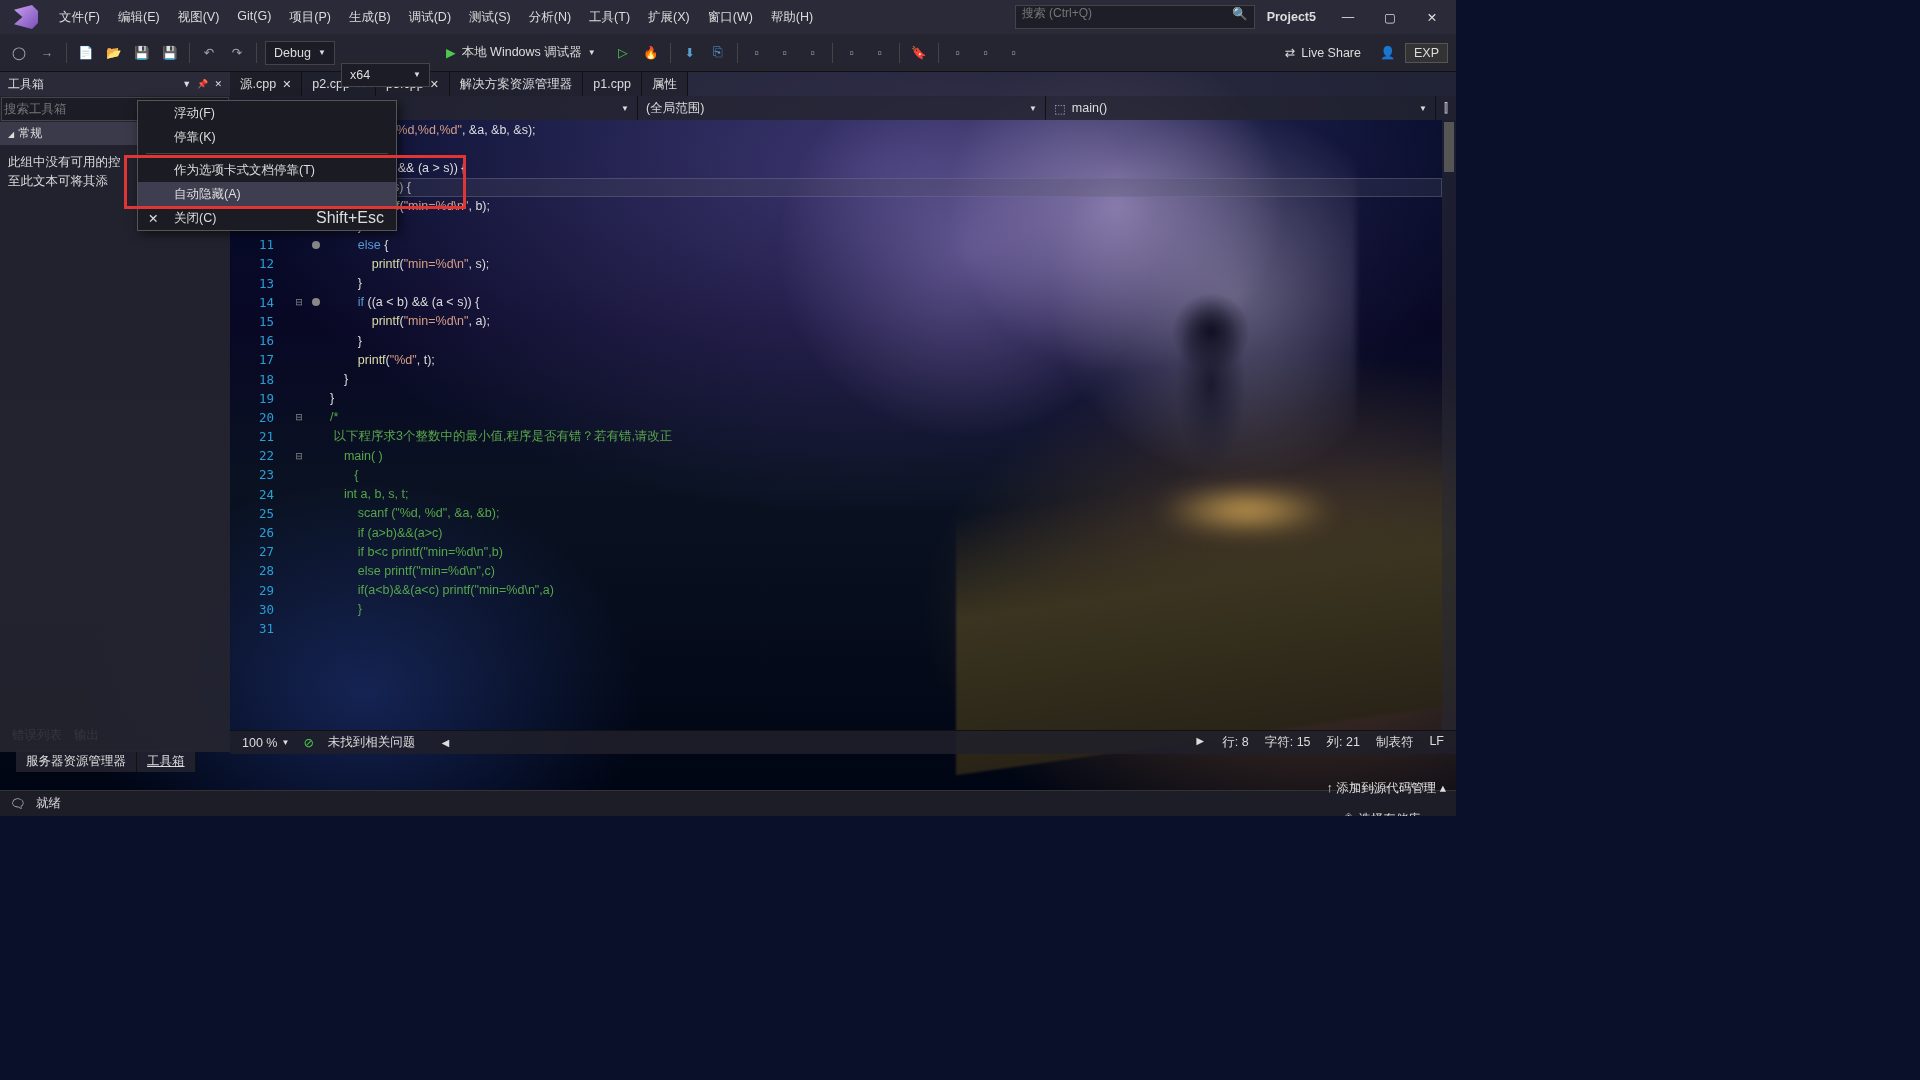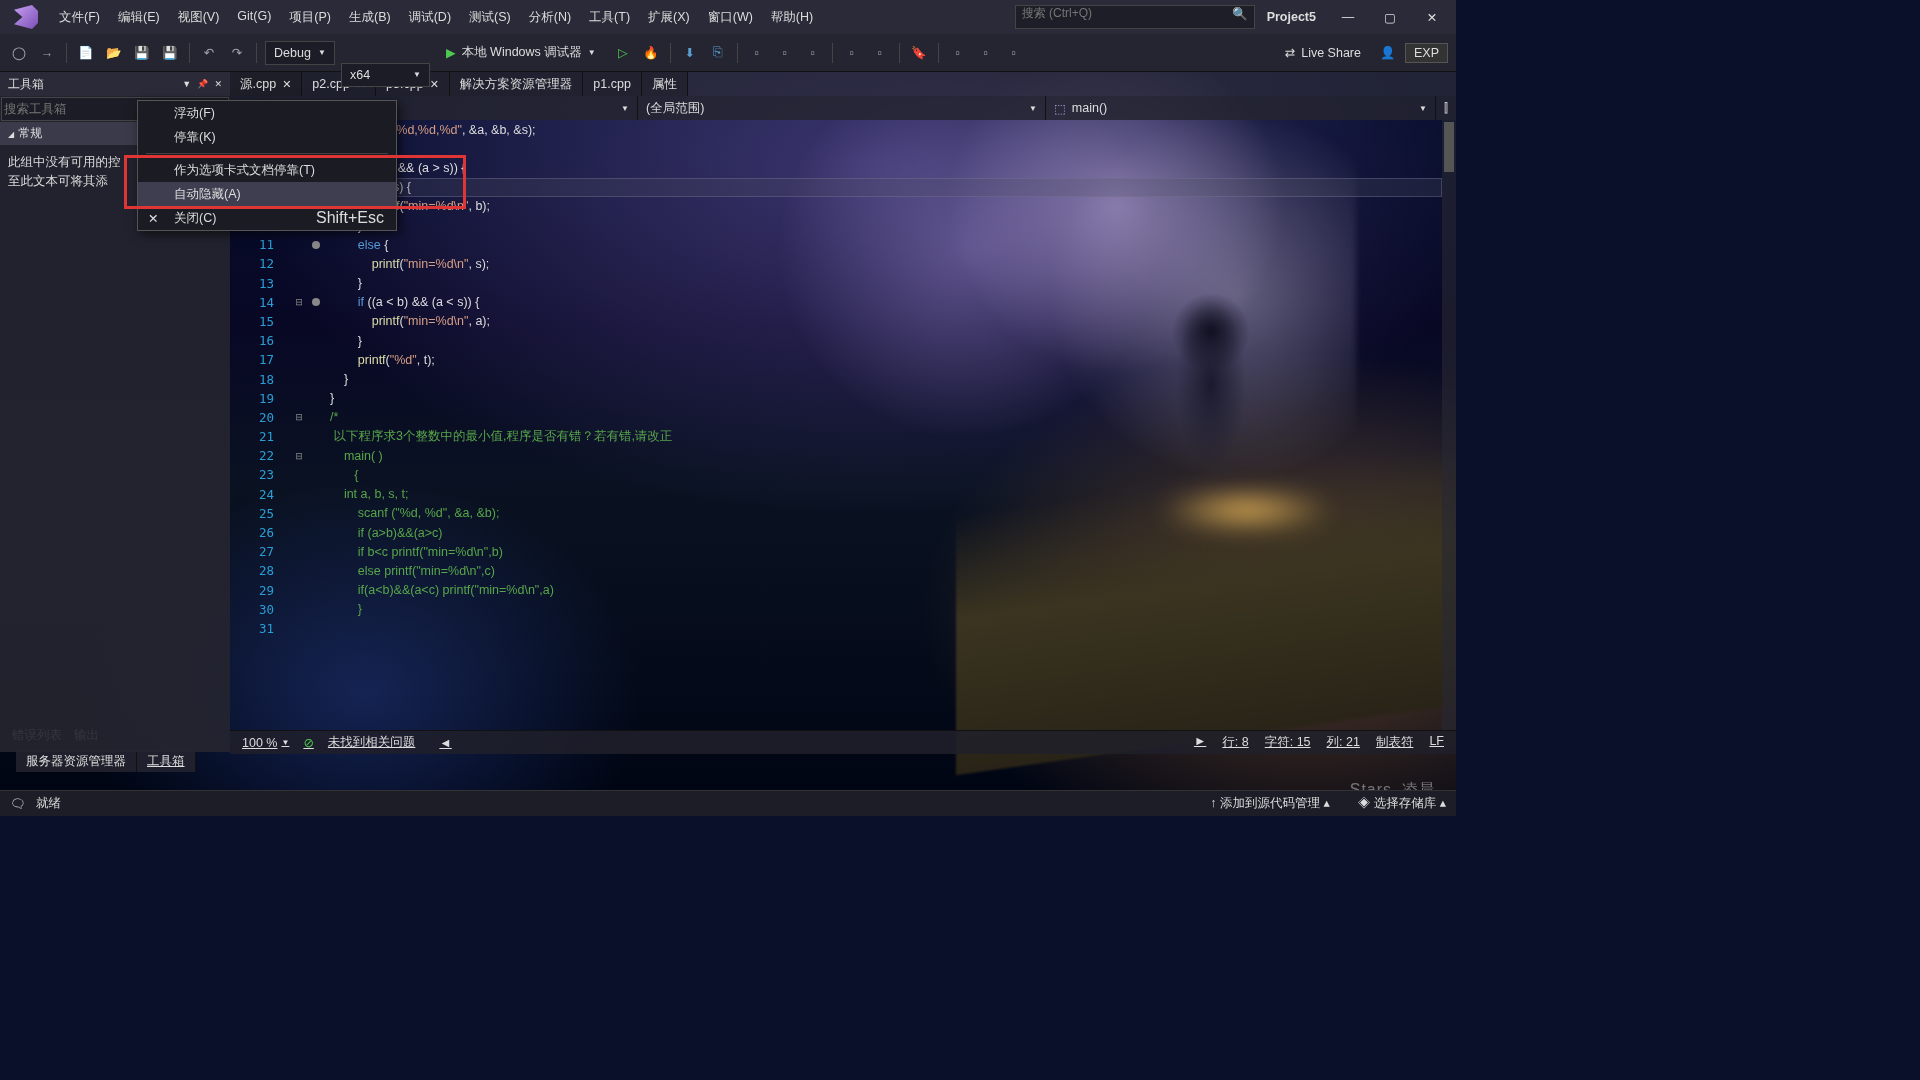--- a/index.html
+++ b/index.html
@@ -73,32 +73,32 @@
 .code{position:relative;height:610px;overflow:hidden;}
 .line{display:flex;height:19.2px;align-items:center;font-family:Consolas,monospace;font-size:13.5px;}
 .ln{width:60px;text-align:right;padding-right:16px;color:#2a9fd6;font-family:Consolas,monospace;}
 .gut{width:18px;text-align:center;color:#888;font-size:9px;}
 .gdot{width:8px;height:8px;border-radius:50%;background:#888;margin:0 4px;}
 .code-txt{padding-left:6px;white-space:pre;}
 .kw{color:#569cd6;}.fn{color:#dcdcaa;}.str{color:#d69d85;}.cm{color:#57a64a;}
 .hl{position:absolute;left:0;right:14px;height:19px;top:19px;background:rgba(80,80,100,.25);border:1px solid rgba(120,120,150,.4);}
 .code .sb{position:absolute;right:0;top:0;width:14px;height:100%;background:rgba(40,40,52,.6);}
 .code .sb .th{width:10px;height:50px;background:#555;margin:2px;}
-.ed-stat{height:24px;background:rgba(32,32,42,.85);display:flex;align-items:center;padding:0 12px;gap:14px;font-size:12px;border-top:1px solid #111;position:relative;z-index:5;text-decoration:underline;}
+.ed-stat{height:24px;background:rgba(32,32,42,.85);display:flex;align-items:center;padding:0 12px;gap:14px;font-size:12px;border-top:1px solid #111;position:relative;z-index:5;}
 .zoom{display:flex;align-items:center;gap:4px;}
 .ok{color:#4ec94e;}
 .ed-stat .r{margin-left:auto;display:flex;gap:16px;}
 
 .bottom-tabs{position:absolute;bottom:44px;left:16px;display:flex;height:22px;z-index:10;}
 .bt-tab{padding:0 10px;display:flex;align-items:center;font-size:12.5px;background:rgba(37,37,48,.85);border-right:1px solid #111;}
 .bt-tab.u{text-decoration:underline;}
 .leftmid{position:absolute;left:12px;bottom:72px;display:flex;gap:12px;font-size:12.5px;z-index:10;}
 
 .status{position:absolute;bottom:0;left:0;right:0;height:26px;background:#1d1d28;display:flex;align-items:center;padding:0 10px;gap:10px;z-index:10;border-top:1px solid #333;}
-.status .r{margin-left:auto;display:flex;gap:28px;align-items:center;}
+.status .r{margin-left:auto;display:flex;gap:14px;align-items:center;flex-direction:column;}
 </style>
 </head>
 <body>
 
 <div class="bg"></div>
 <div class="tree"></div>
 <div class="grass"></div>
 <div class="ground-glow"></div>
 <div class="figure"></div>
 <div class="wm">Stars_凌晨</div>

